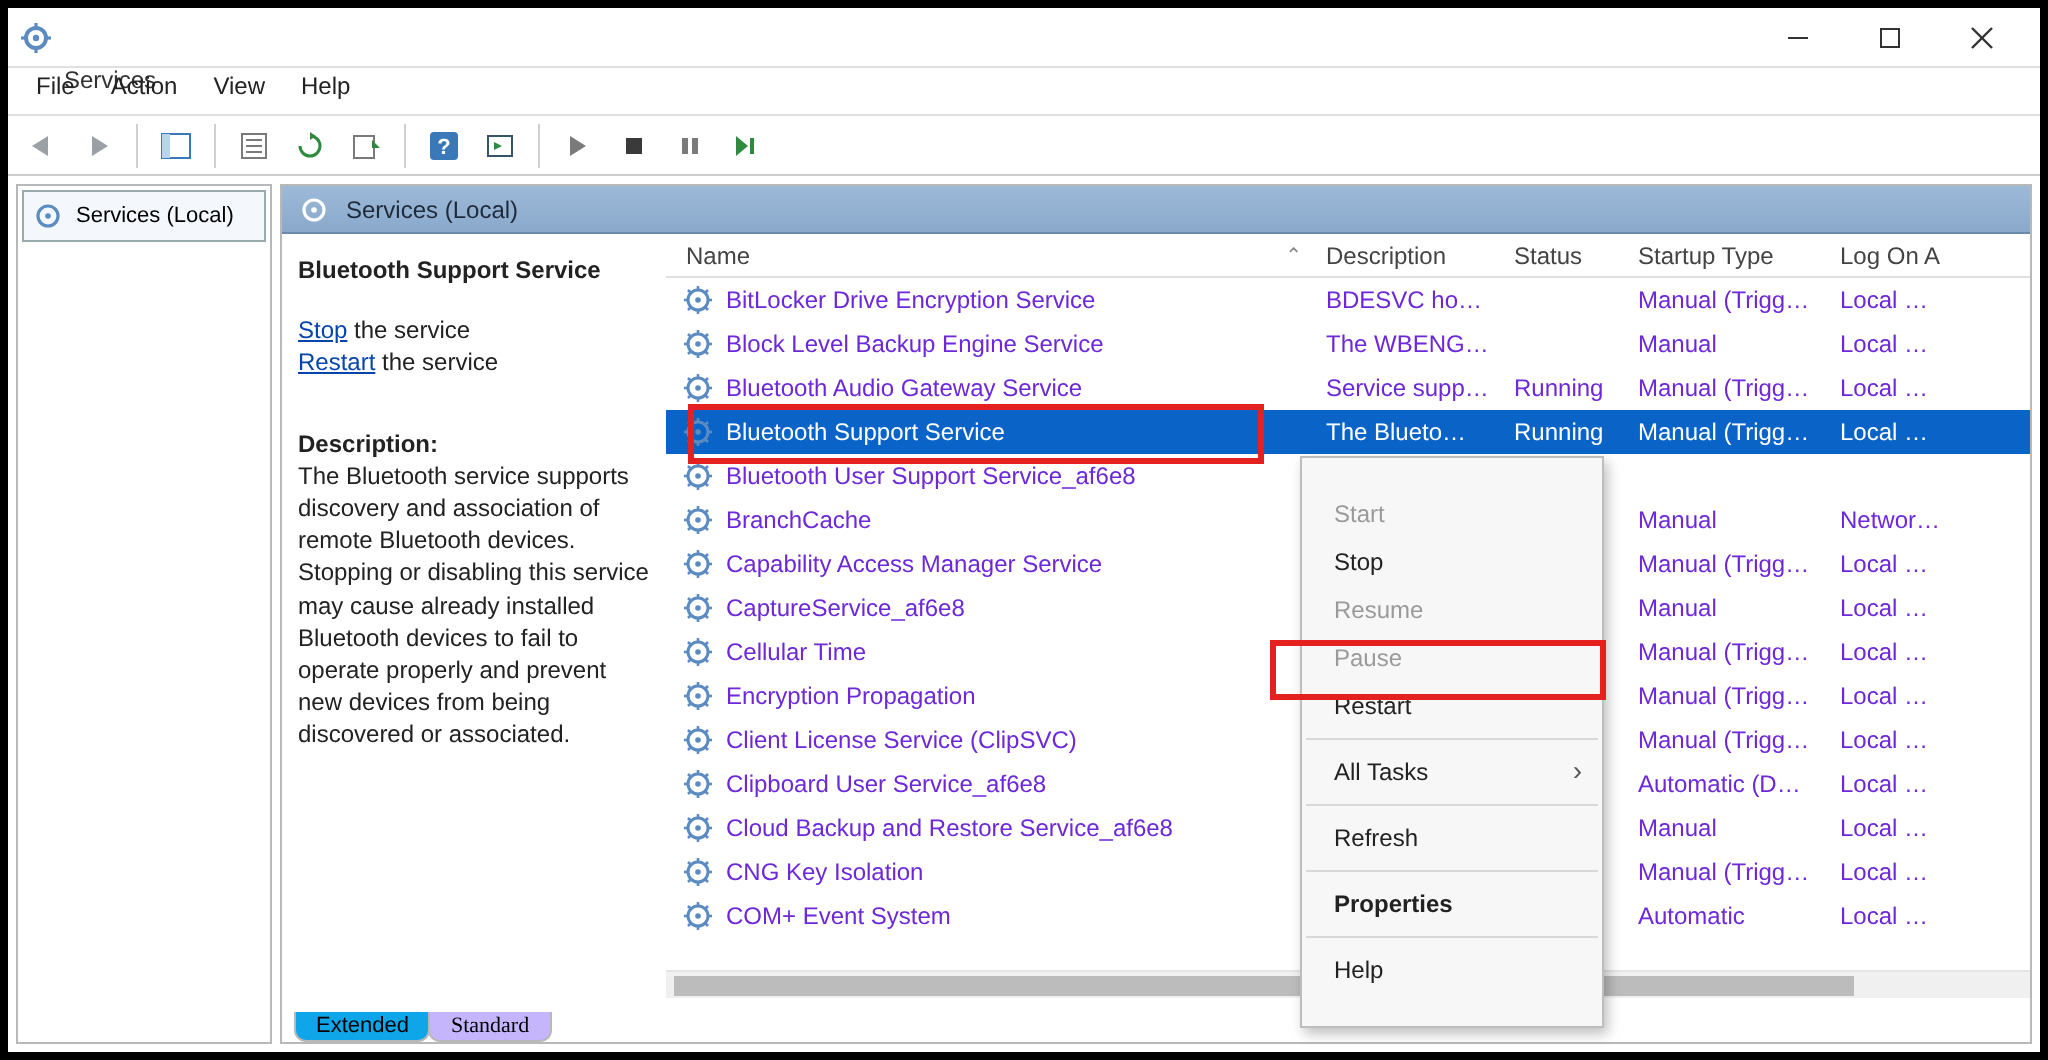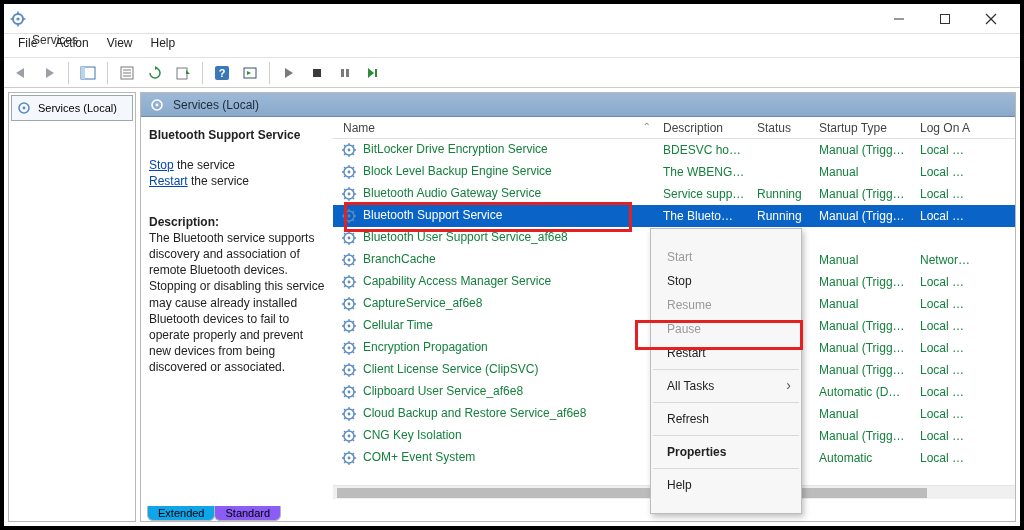--- a/index.html
+++ b/index.html
@@ -46,35 +46,35 @@
   .paneheader .phicon { filter: none; }
   .paneheader .phtext { color:#1f2b3a; font-weight:400; }
   .splitbody { flex:1; display:flex; min-height:0;}
   .descpane { width:192px; padding:10px 8px; font-size:12px; color:#222; line-height:1.35;}
   .descpane .svc-title { font-weight:700; font-size:12px; margin-bottom:14px;}
   .descpane a { color:#0645ad; text-decoration:underline; cursor:pointer;}
   .descpane .desc-label { margin-top:24px;font-weight:bold; }
   .listpane { flex:1; display:flex; flex-direction:column; min-width:0; position:relative;}
   .listheader { height:22px; display:flex; align-items:center; border-bottom:1px solid #e0e0e0; font-size:12px; color:#444;}
   .col { padding:2px 6px; overflow:hidden; white-space:nowrap; text-overflow:ellipsis; border-right:0px solid #eee;}
-  .col.name { width:324px; padding-left:28px; display:flex; align-items:flex-start; position:relative;}
+  .col.name { width:324px; padding-left:28px; display:flex; align-items:center; position:relative;}
   .listheader .col.name { padding-left:10px;}
   .col.desc { width:94px; }
   .col.status { width:62px; }
   .col.startup { width:101px; }
   .col.logon { width:64px; }
   .rows { flex:1; overflow:hidden; }
-  .row { height:22px; display:flex; align-items:center; font-size:12px; color:#15803d;}
+  .row { height:22px; display:flex; align-items:center; font-size:12px; color:#6d28d9;}
   .row .col.name { padding-left:8px; gap:6px;}
   .row.selected { background:#0a64c8; color:#fff; }
   .gear { width:16px; height:16px; flex:0 0 16px;}
   
   .tabbar { height:22px; display:flex; align-items:flex-end; padding-left:6px; border-top:0px solid #ccc;}
   .tab { border:1px solid #b8b8b8; border-top:none; border-radius:0 0 6px 6px; padding:1px 10px; font-size:11px; background:#0ea5e9; margin-right:-1px;}
-  .tab.active { background:#8b5cf6; }
+  .tab.active { background:#c4b5fd;font-family:Liberation Serif, serif; }
   
   .context {
     position:absolute; left:650px; top:228px;
     width:152px; background:#f7f7f7; border:1px solid #bdbdbd;
     box-shadow:2px 3px 6px rgba(0,0,0,.25);
     padding:16px 0;
     font-size:12px;
     z-index:50;
   }
   .ctx-item { padding:5px 16px; color:#222; position:relative;}

